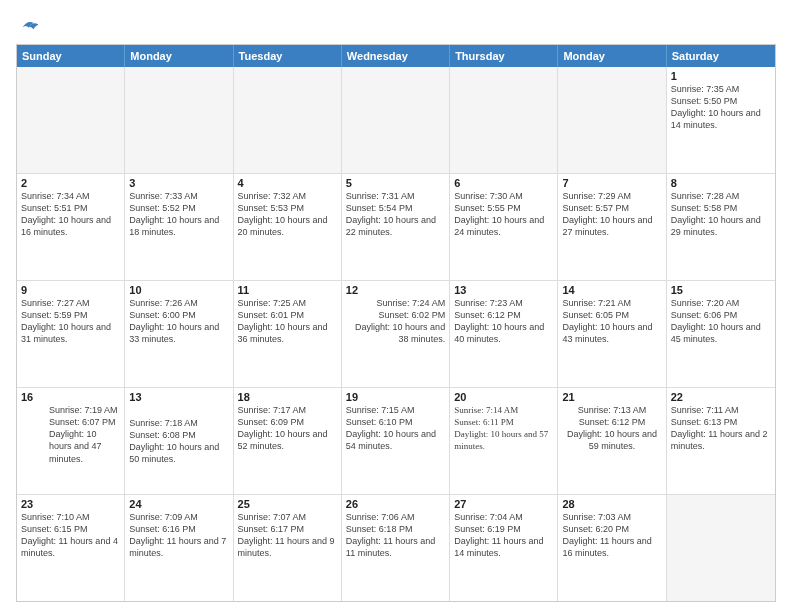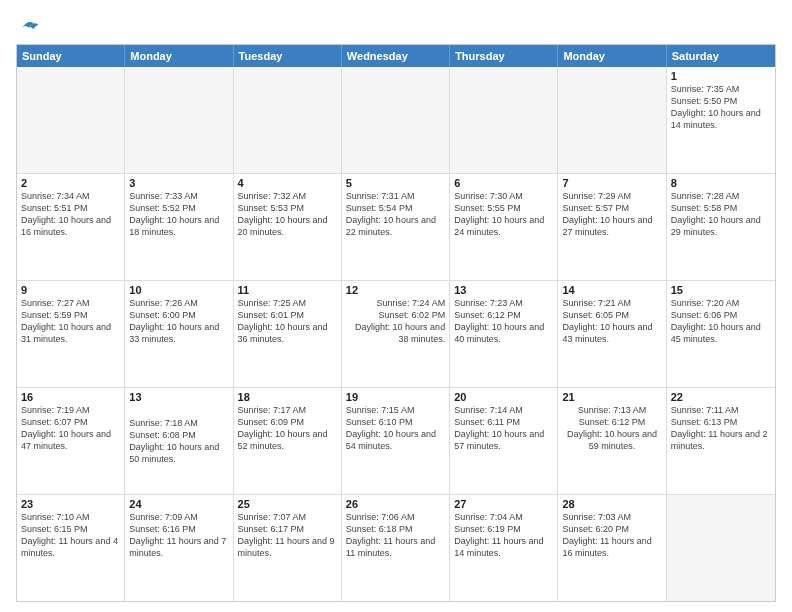--- a/index.html
+++ b/index.html
@@ -239,21 +239,21 @@
           <div class="cal-cell">
             <div class="day-num">15</div>
             <div class="day-info" style="white-space: pre-line;">Sunrise: 7:20 AM
 Sunset: 6:06 PM
 Daylight: 10 hours and 45 minutes.</div>
           </div>
         </div>
         <div class="cal-row">
           <div class="cal-cell">
             <div class="day-num">16</div>
-            <div class="day-info" style="white-space: pre-line;">Sunrise: 7:19 AM
+            <div class="day-info" style="white-space: pre-line; margin-left: 28px;">Sunrise: 7:19 AM
 Sunset: 6:07 PM
 Daylight: 10 hours and 47 minutes.</div>
           </div>
           <div class="cal-cell">
             <div class="day-num">13</div>
             <div class="day-info" style="white-space: pre-line; margin-top: 13px;">Sunrise: 7:18 AM
 Sunset: 6:08 PM
 Daylight: 10 hours and 50 minutes.</div>
           </div>
           <div class="cal-cell">
@@ -263,21 +263,21 @@
 Daylight: 10 hours and 52 minutes.</div>
           </div>
           <div class="cal-cell">
             <div class="day-num">19</div>
             <div class="day-info" style="white-space: pre-line;">Sunrise: 7:15 AM
 Sunset: 6:10 PM
 Daylight: 10 hours and 54 minutes.</div>
           </div>
           <div class="cal-cell">
             <div class="day-num">20</div>
-            <div class="day-info" style="white-space: pre-line;">Sunrise: 7:14 AM
+            <div class="day-info" style="white-space: pre-line; font-family: Liberation Serif, serif;">Sunrise: 7:14 AM
 Sunset: 6:11 PM
 Daylight: 10 hours and 57 minutes.</div>
           </div>
           <div class="cal-cell">
             <div class="day-num">21</div>
             <div class="day-info" style="white-space: pre-line; text-align: center;">Sunrise: 7:13 AM
 Sunset: 6:12 PM
 Daylight: 10 hours and 59 minutes.</div>
           </div>
           <div class="cal-cell">

